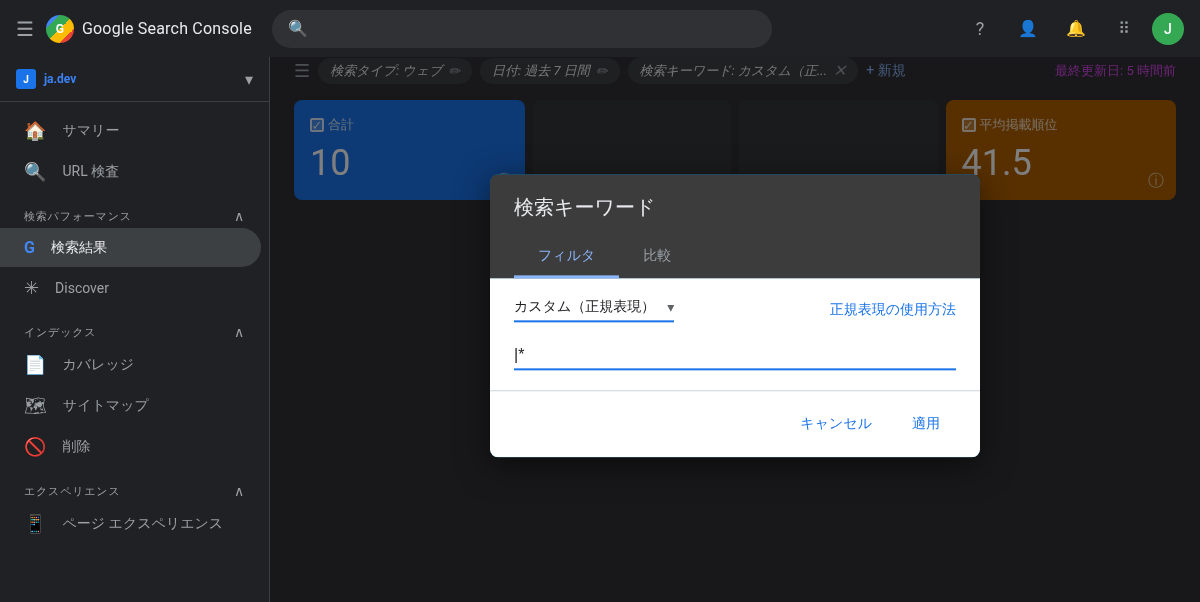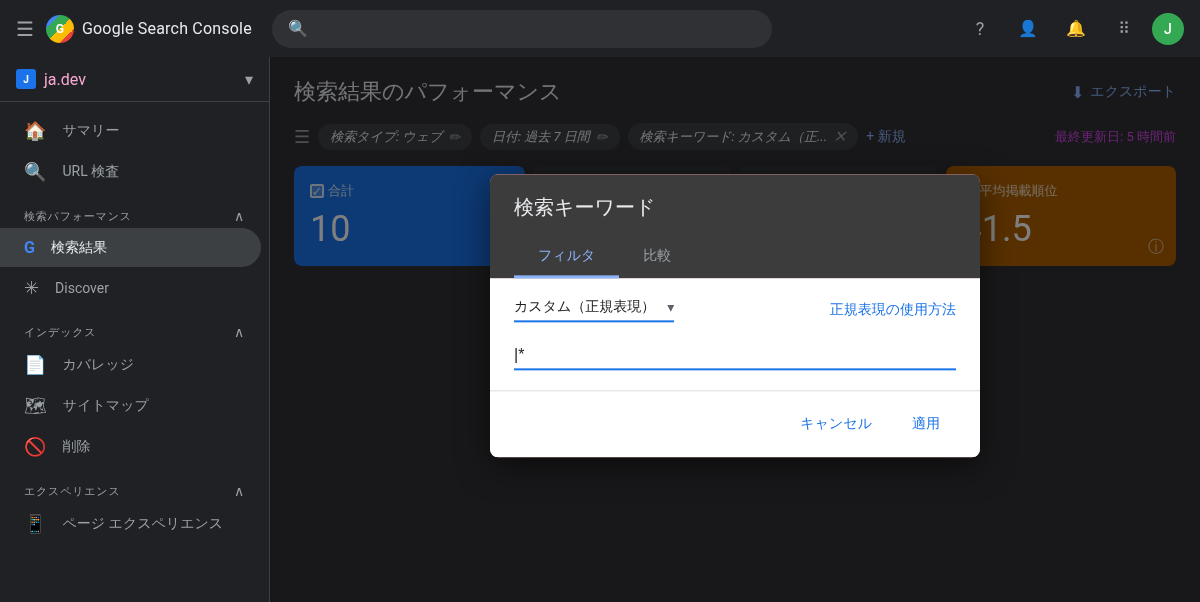--- a/index.html
+++ b/index.html
@@ -70,21 +70,21 @@
       border-bottom: 1px solid #3c4043;
       cursor: pointer;
     }
     .property-icon {
       width: 20px; height: 20px;
       background: #1a73e8;
       border-radius: 3px;
       display: flex; align-items: center; justify-content: center;
       font-size: 10px; color: white; font-weight: bold;
     }
-    .property-name { font-size: 16px; color: #f9a8d4; flex: 1; }
+    .property-name { font-size: 12px; color: #3b82f6; flex: 1; font-weight: bold; }
     .chevron-down { color: #9aa0a6; font-size: 16px; }
 
     .sidebar-nav { padding: 8px 0; }
     .sidebar-item {
       display: flex; align-items: center; gap: 16px;
       padding: 10px 24px;
       cursor: pointer;
       color: #9aa0a6;
       font-size: 14px;
       border-radius: 0 24px 24px 0;
@@ -177,21 +177,21 @@
       background: rgba(0,0,0,0.5);
       z-index: 100;
     }
 
     
     .modal {
       position: absolute;
       top: 50%; left: 50%;
       transform: translate(-50%, -55%);
       width: 490px;
-      background: #fca5a5;
+      background: #0369a1;
       border-radius: 8px;
       z-index: 200;
       overflow: hidden;
       box-shadow: 0 8px 32px rgba(0,0,0,0.5);
     }
     .modal-title-bar {
       background: #3c3c3c;
       padding: 20px 24px 0;
     }
     .modal-title { font-size: 20px; color: #e8eaed; font-weight: 400; margin-bottom: 16px; }
@@ -337,27 +337,20 @@
       </div>
       <div class="sidebar-item">
         <span class="sidebar-item-icon">📱</span>
         <span>ページ エクスペリエンス</span>
       </div>
     </div>
   </div>
 
   <div class="main">
 
-    <div class="page-header">
-      <h1 class="page-title">検索結果のパフォーマンス</h1>
-      <div class="export-btn">
-        <span style="font-size:16px;">⬇</span>
-        <span>エクスポート</span>
-      </div>
-    </div>
 
     <div class="filter-bar">
       <span class="filter-icon">☰</span>
       <div class="filter-chip">
         <span>検索タイプ: ウェブ</span>
         <span class="filter-chip-edit">✏</span>
       </div>
       <div class="filter-chip">
         <span>日付: 過去 7 日間</span>
         <span class="filter-chip-edit">✏</span>

